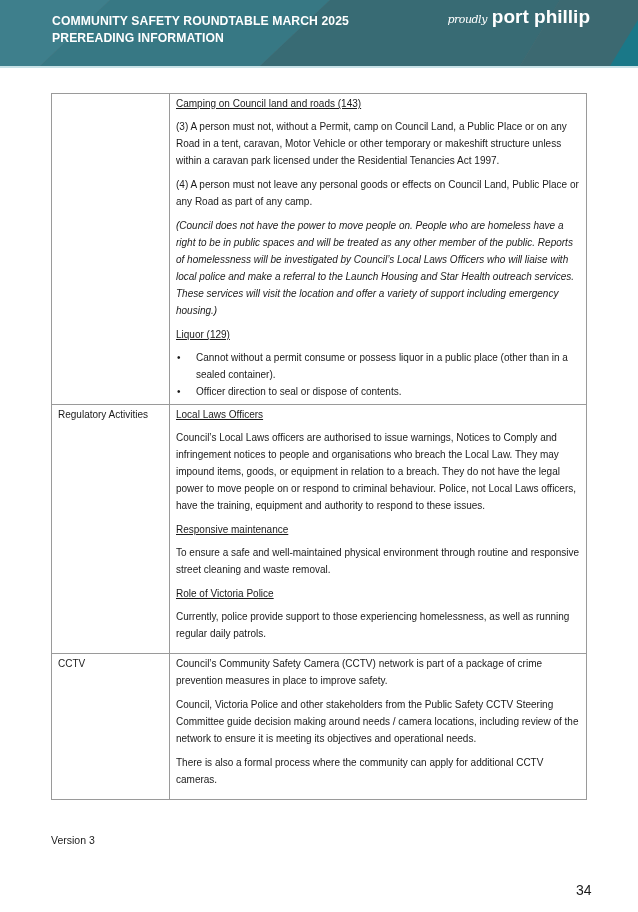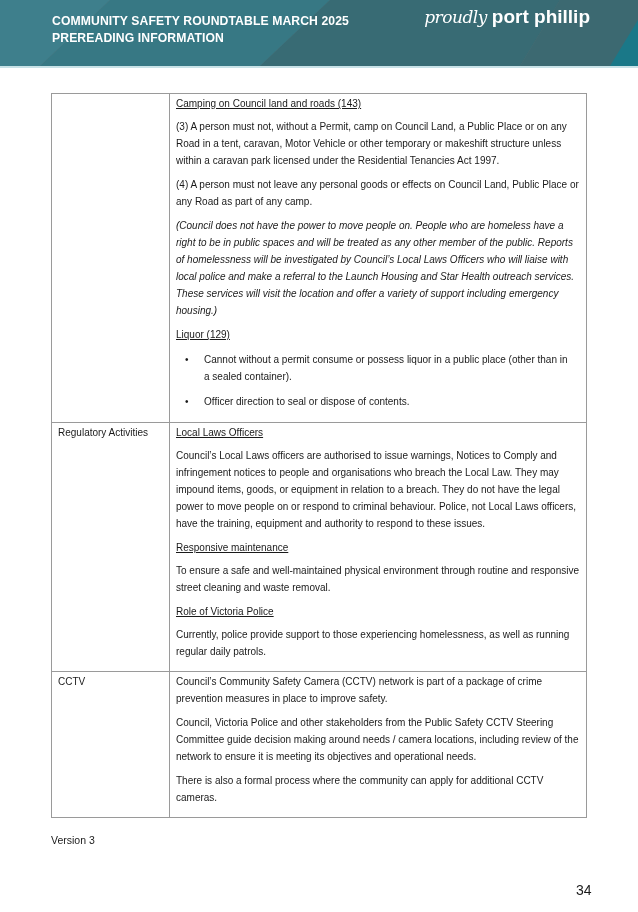--- a/index.html
+++ b/index.html
@@ -1,31 +1,31 @@
 <!DOCTYPE html>
 <html><head>
 <meta charset="utf-8">
 <style>
   html,body{margin:0;padding:0;background:#fff;}
   body{width:638px;height:912px;position:relative;overflow:hidden;font-family:"Liberation Sans",sans-serif;color:#1a1a1a;}
   .header{position:absolute;left:0;top:0;width:638px;height:66px;background:#737373;overflow:hidden;}
   .header svg{position:absolute;left:0;top:0;}
   .hdr-title{position:absolute;left:52px;top:13px;color:#fff;font-weight:bold;font-size:12.2px;line-height:17px;letter-spacing:0.1px;}
   .brand{position:absolute;right:48px;top:6px;color:#fff;font-size:19px;font-weight:bold;white-space:nowrap;}
-  .brand .script{font-family:"DejaVu Serif",serif;font-style:italic;font-weight:normal;font-size:17px;margin-right:5px;letter-spacing:-0.5px;text-align:right;}
+  .brand .script{font-family:"DejaVu Serif",serif;font-style:italic;font-weight:normal;font-size:11px;margin-right:5px;letter-spacing:-0.5px;text-align:right;}
   .attach{position:absolute;right:50px;top:38px;color:#fff;font-weight:bold;font-size:11px;}
   .hdr-strip{position:absolute;left:0;top:66px;width:638px;height:2px;background:#c8e2e7;}
   table.doc{position:absolute;left:51px;top:93px;width:536px;border-collapse:collapse;font-size:10px;line-height:17px;}
   table.doc td{border:1.5px solid #9a9a9a;vertical-align:top;padding:1px 6px 4px 6px;}
   td.lab{width:105px;}
   td.body p{margin:0 0 7px 0;}
   td.body p.h{text-decoration:underline;margin-bottom:6px;}
   td.body p.it{font-style:italic;}
   ul.bl{margin:0 0 0 0;padding:0;list-style:none;}
-  ul.bl li{position:relative;padding-left:20px;margin:8px;}
+  ul.bl li{position:relative;padding-left:20px;margin:0;}
   ul.bl li:before{content:"\2022";position:absolute;left:1px;top:0;}
   .footer-left{position:absolute;left:51px;top:834px;font-size:10.5px;}
   .footer-right{position:absolute;left:576px;top:874px;font-size:14px;margin-top:8px;}
 </style>
 </head>
 <body>
 
 <div class="header">
   <svg width="638" height="66">
     <polygon points="0,0 110,0 40,66 0,66" fill="#1389a0" opacity="0.55"></polygon>

